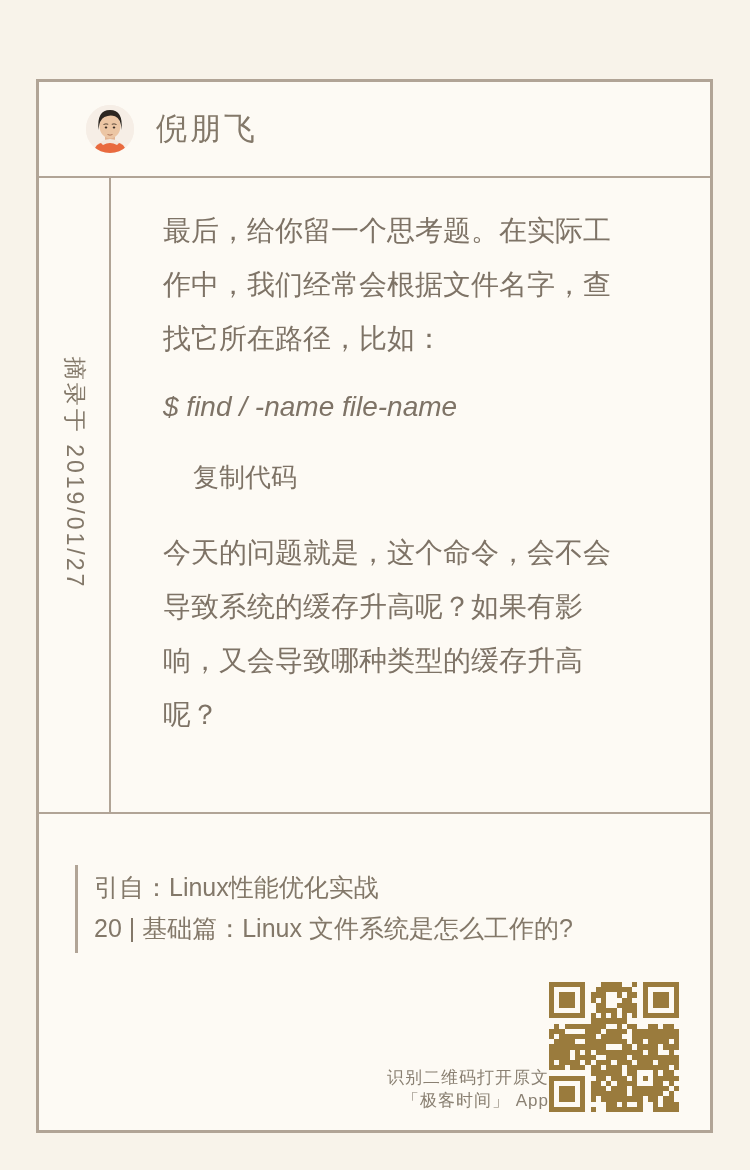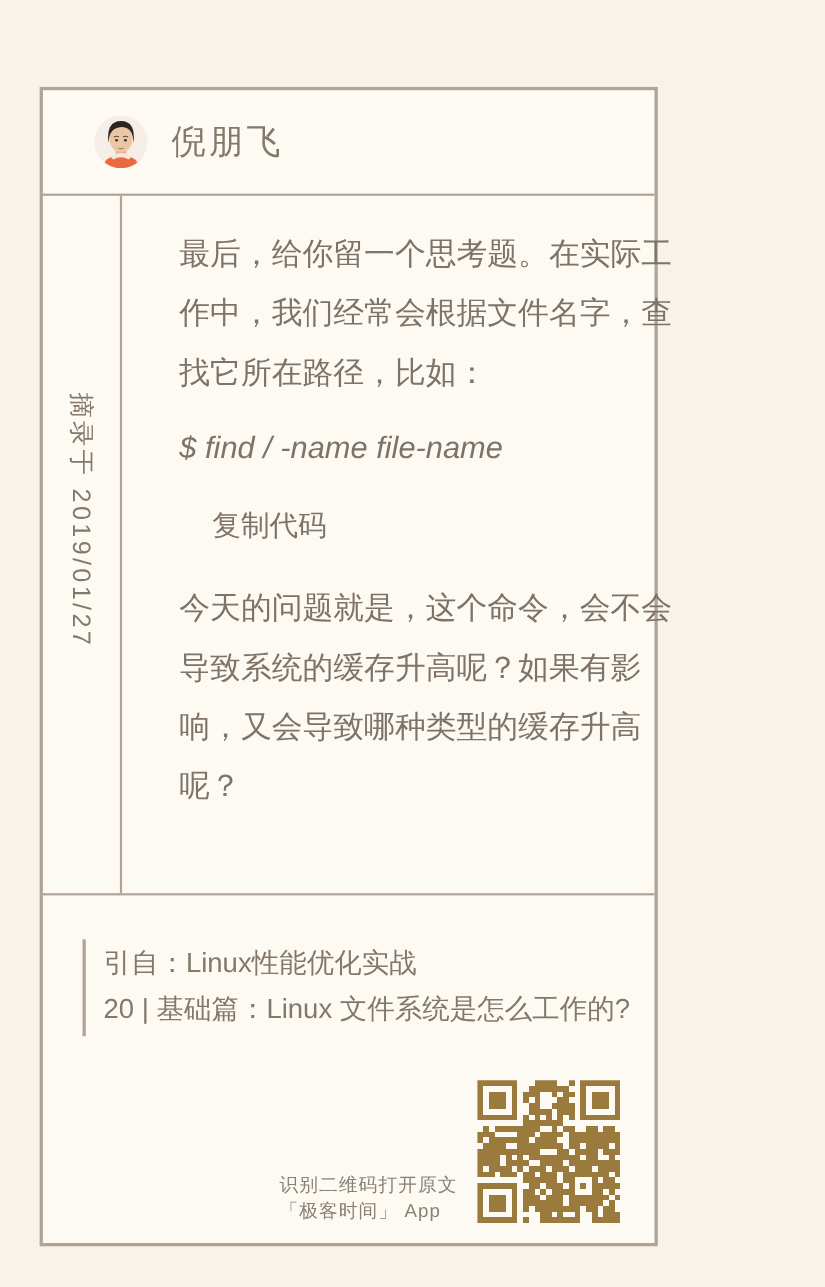--- a/index.html
+++ b/index.html
@@ -4,21 +4,21 @@
 <style>
   html,body{margin:0;padding:0;}
   body{
     width:750px;height:1170px;position:relative;overflow:hidden;
     background:var(--page_bg,#f8f3ea);
     font-family:"Liberation Sans","DejaVu Sans",sans-serif;
     color:var(--text,#7e7366);
     -webkit-font-smoothing:antialiased;
   }
   .card{
-    position:absolute;left:36px;top:79px;width:562px;height:1054px;
+    position:absolute;left:36px;top:79px;width:677px;height:1054px;
     box-sizing:border-box;border:3px solid var(--border,#b1a496);
     background:var(--card_bg,#fdfaf4);
     display:flex;flex-direction:column;
   }
   
   .card-header{
     height:94px;flex:none;box-sizing:content-box;
     border-bottom:2px solid var(--border,#b1a496);
     display:flex;align-items:center;padding-left:47px;
   }
@@ -36,29 +36,29 @@
     transform:translate(-50%,-50%) rotate(90deg);
     white-space:nowrap;font-size:23px;letter-spacing:3px;color:var(--text_soft,#837869);
   }
   .content{padding:26px 0 0 28px;font-size:28px;line-height:54px;margin-left:24px;}
   .content p{width:462px;margin:0 0 14px;}
   .code-line{margin:6px 0 16px;white-space:nowrap;font-style:italic;}
   .copy-btn{padding-left:30px;margin:0 0 22px;font-size:26px;cursor:pointer;display:inline-block;text-align:right;}
   
   .card-footer{flex:1;position:relative;}
   .citation{
-    position:absolute;left:36px;top:40px;
+    position:absolute;left:36px;top:51px;
     border-left:3px solid var(--border,#b1a496);
     padding:2px 0 4px 16px;
     font-size:25px;line-height:41px;color:var(--text_soft,#837869);
     white-space:nowrap;
   }
   .qr-wrap{position:absolute;top:168px;right:31px;width:130px;height:130px;}
   .qr-caption{
-    position:absolute;top:252px;right:179px;
+    position:absolute;top:252px;right:161px;text-align:right;
     font-size:17px;line-height:23px;letter-spacing:1px;color:var(--muted,#8a8072);
     white-space:nowrap;
   }
 </style>
 </head>
 <body>
 
 <div class="card">
 
   <div class="card-header">

